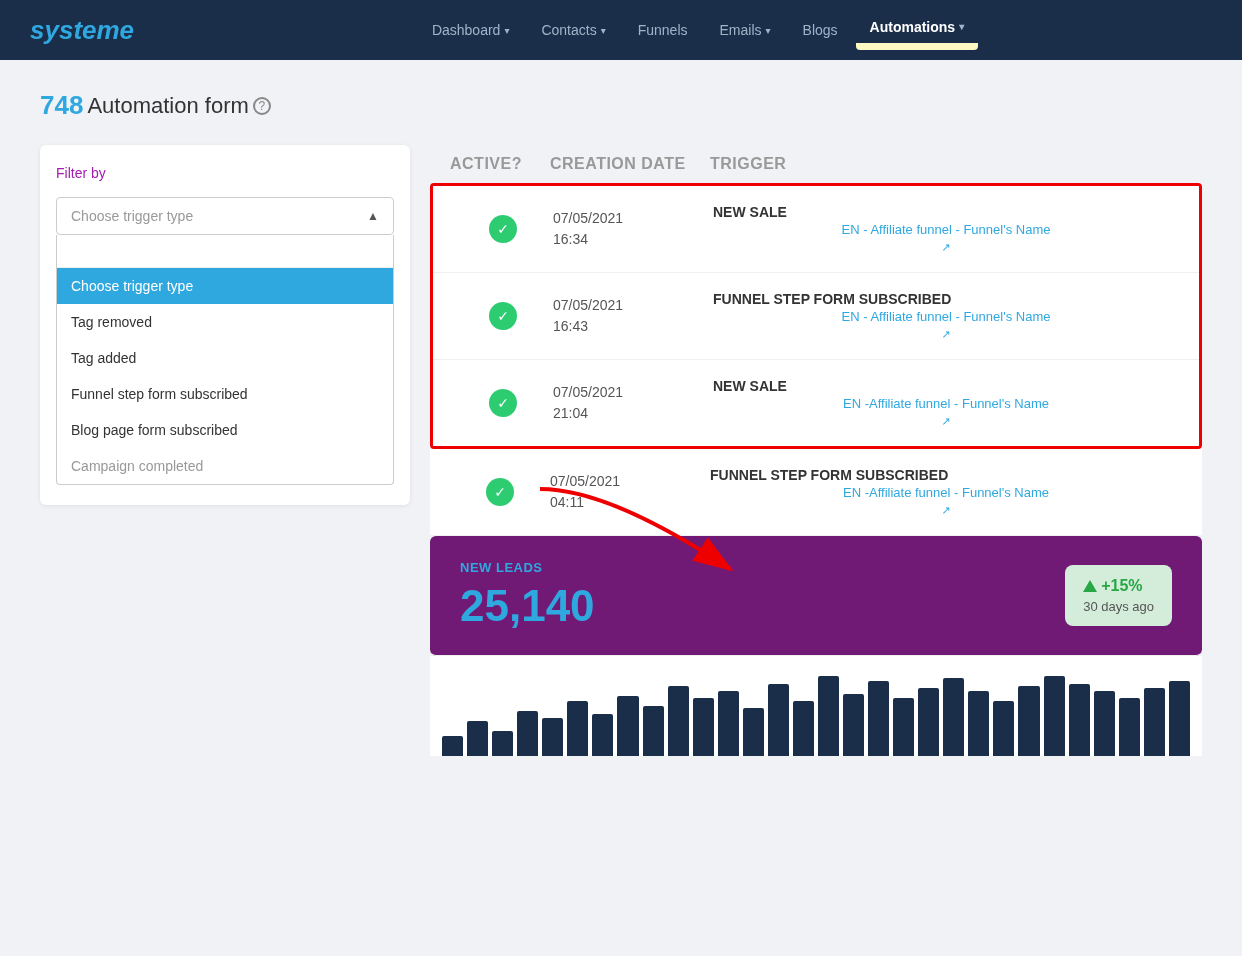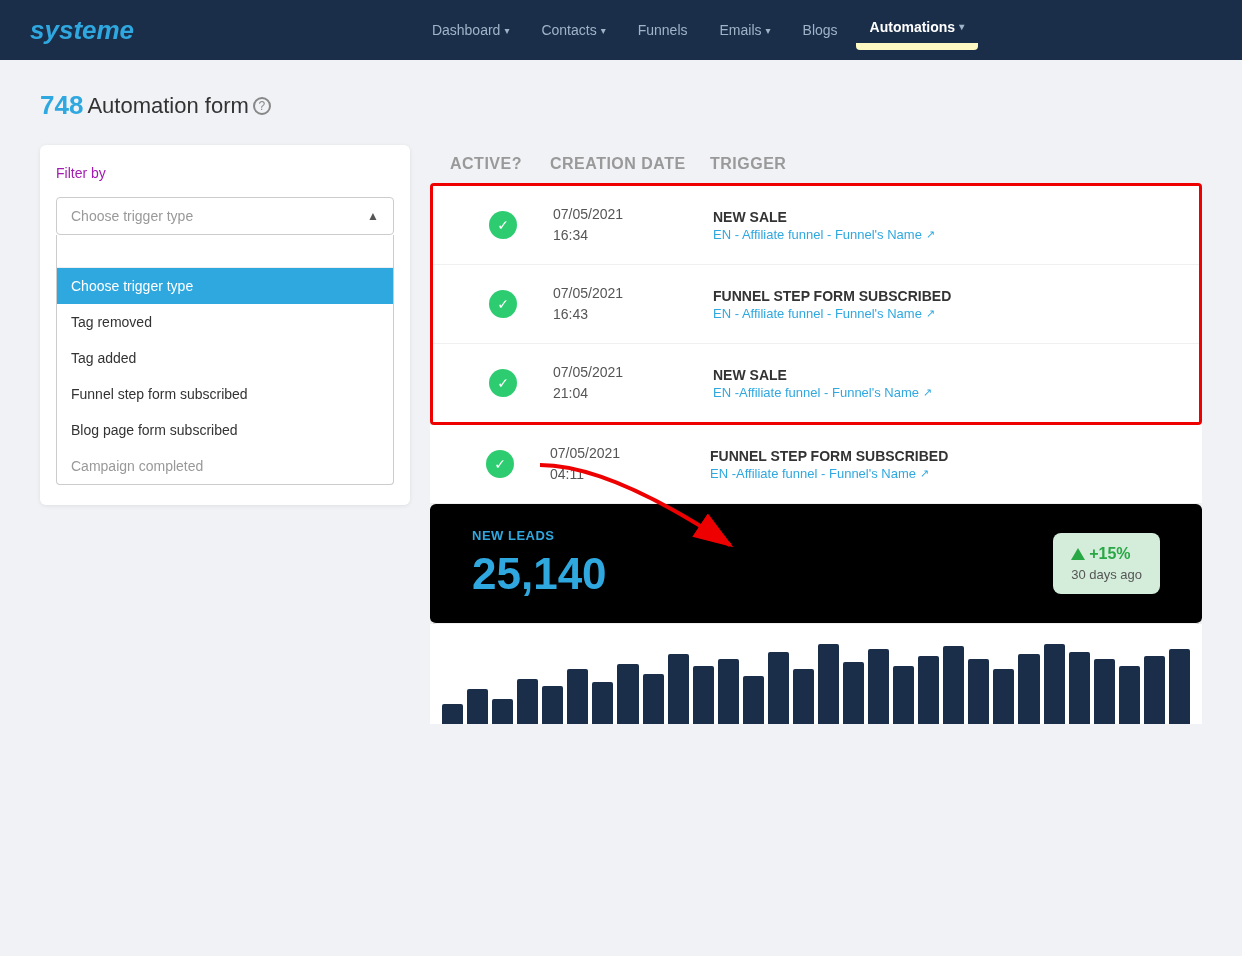--- a/index.html
+++ b/index.html
@@ -212,41 +212,42 @@
       color: #333;
       text-transform: uppercase;
     }
     .trigger-sub {
       font-size: 13px;
       color: #2fa8e0;
       margin-top: 2px;
       display: flex;
       align-items: center;
       gap: 4px;
+      flex-direction: column;
     }
     .external-link-icon {
       font-size: 11px;
       color: #2fa8e0;
     }
 
     
     .table-row-normal {
       display: flex;
       align-items: center;
       background: #fff;
       padding: 18px 20px;
       border-bottom: 1px solid #f0f0f0;
       position: relative;
     }
 
     
     .new-leads-widget {
-      background: #000000;
+      background: #701a75;
       border-radius: 6px;
-      padding: 24px 42px;
+      padding: 24px 30px;
       margin-top: 0;
       display: flex;
       align-items: center;
       justify-content: space-between;
       border-bottom: 1px solid #f0f0f0;
       position: relative;
     }
     .new-leads-label {
       font-size: 13px;
       color: #2fa8e0;

